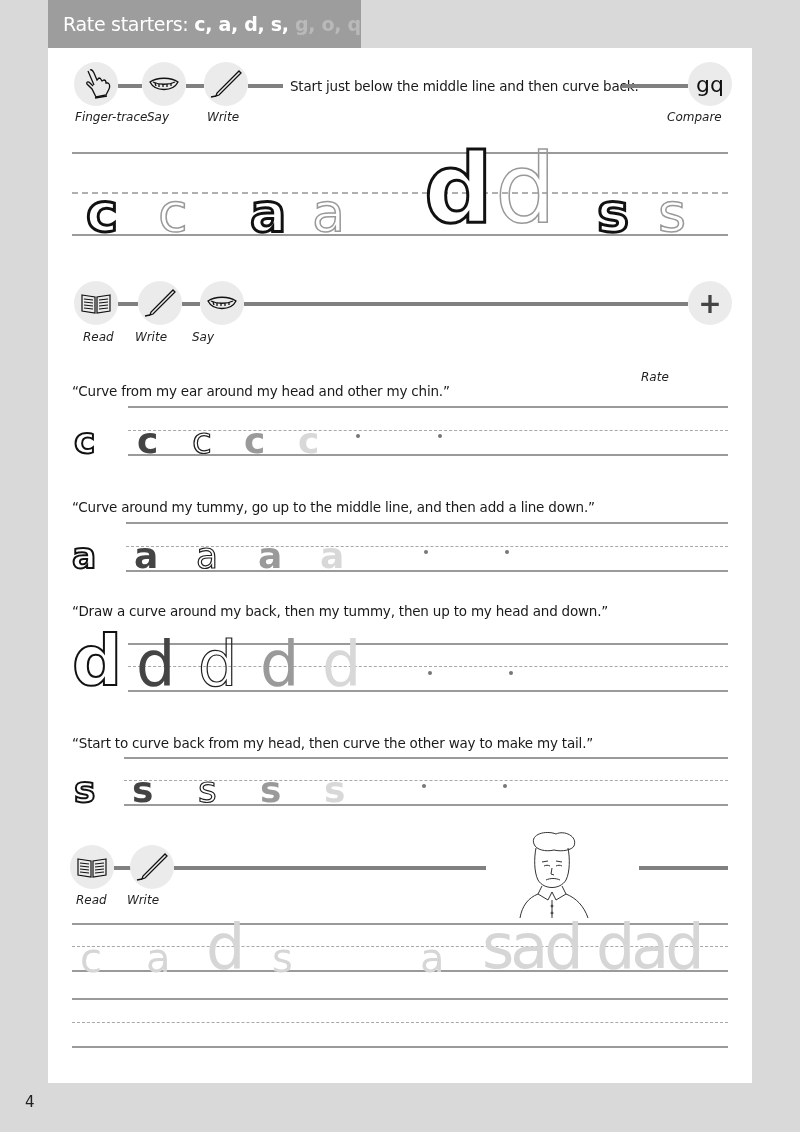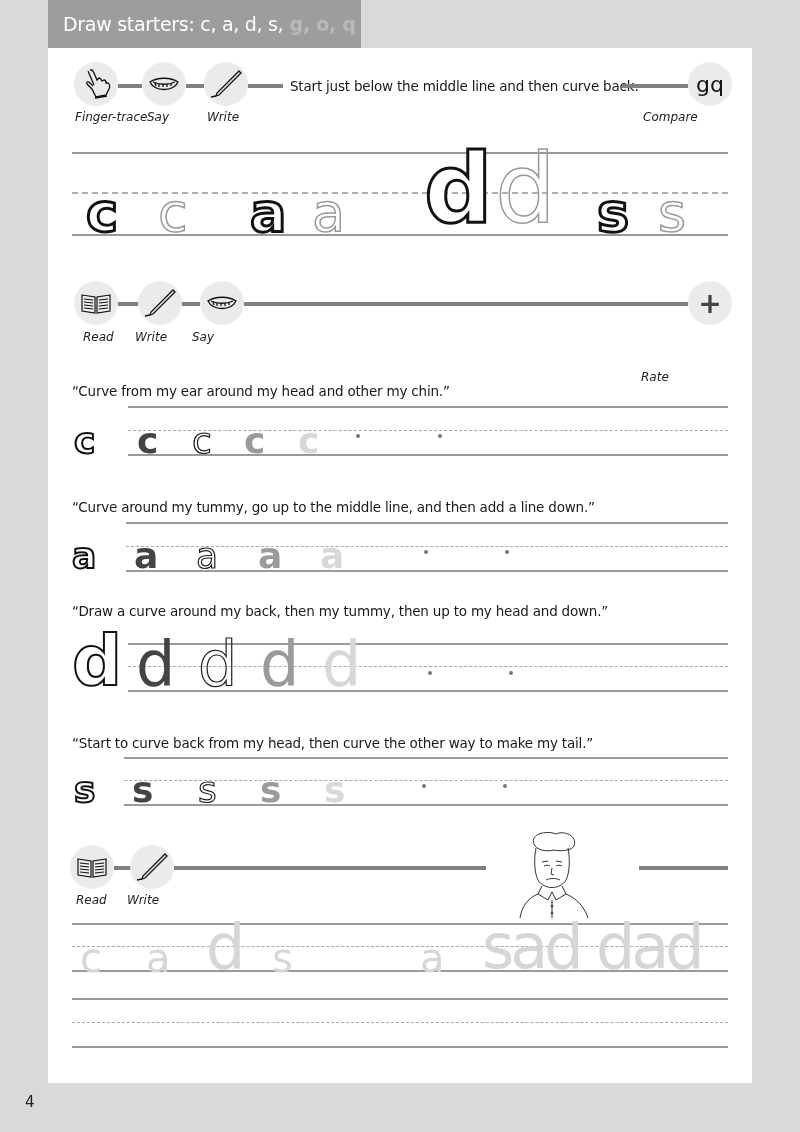--- a/index.html
+++ b/index.html
@@ -8,21 +8,21 @@
     font-family: "DejaVu Sans", "Liberation Sans", sans-serif; color: #1a1a1a; overflow: hidden;
   }
   .page {
     position: absolute; left: 48px; top: 48px; width: 704px; height: 1035px; background: #ffffff;
   }
   .header-band {
     position: absolute; left: 48px; top: 0; width: 313px; height: 48px; background: #9d9d9d;
     color: #ffffff; font-size: 19px; line-height: 48px; padding-left: 15px; box-sizing: border-box;
     white-space: nowrap; letter-spacing: -0.3px;
   }
-  .header-band b { font-weight: normal; }
+  .header-band b { font-weight: bold; }
   .header-band .dim { color: #b9b9b9; font-weight: bold; }
   .page-number { position: absolute; left: 25px; top: 1093px; font-size: 15px; color: #222; }
 
   .abs { position: absolute; }
   .circle-icon {
     position: absolute; width: 44px; height: 44px; border-radius: 50%; background: #ebebeb;
     display: flex; align-items: center; justify-content: center;
   }
   .circle-icon svg { width: 34px; height: 34px; }
   .conn { position: absolute; height: 4px; background: #808080; }
@@ -43,21 +43,21 @@
   }
   .outline-letter {
     position: absolute; color: #fff; -webkit-text-stroke: 3px #111;
     font-family: "DejaVu Sans", sans-serif; line-height: 1; font-weight: bold;
   }
   .ghost { color: #d6d6d6; font-family: "DejaVu Sans", sans-serif; position: absolute; line-height: 1; }
 </style>
 </head>
 <body>
 
-<div class="header-band"><span>Draw starters: </span><b>c, a, d, s,</b><span class="dim"> g, o, q</span></div>
+<div class="header-band"><span>Rate starters: </span><b>c, a, d, s,</b><span class="dim"> g, o, q</span></div>
 
 <div class="page"></div>
 
 <div class="circle-icon" style="left:74px;top:62px;">
   <svg viewBox="0 0 34 34" fill="none" stroke="#111" stroke-width="1.3">
       <path d="M9 4 L15 18 M11 3 C13 2 14 4 15 6 L18 13 L20 11 C22 11 22 13 23 14 L25 13 C27 13 27 15 27 16 L29 16 C31 17 31 20 30 22 L27 28 L17 30 L13 22 L8 17 C7 15 9 14 11 16 L14 19"></path>
       <path d="M16 31 L28 29"></path>
     </svg>
 </div>
 <div class="conn" style="left:118px;top:84px;width:24px;"></div>
@@ -77,21 +77,21 @@
 </div>
 <div class="conn" style="left:248px;top:84px;width:35px;"></div>
 
 <div class="icon-label" style="left:75px;top:110px;">Finger-trace</div>
 <div class="icon-label" style="left:147px;top:110px;">Say</div>
 <div class="icon-label" style="left:207px;top:110px;">Write</div>
 
 <div class="instruction" style="left:290px;top:78px;">Start just below the middle line and then curve back.</div>
 <div class="conn" style="left:622px;top:84px;width:66px;"></div>
 <div class="circle-icon" style="left:688px;top:62px;font-size:22px;font-family:'DejaVu Sans',sans-serif;color:#111;">gq</div>
-<div class="icon-label" style="left:643px;top:110px;">Compare</div>
+<div class="icon-label" style="left:667px;top:110px;">Compare</div>
 
 <div class="solid-line" style="left:72px;top:152px;width:656px;"></div>
 <div class="dash-line" style="left:72px;top:192px;width:656px;"></div>
 <div class="solid-line" style="left:72px;top:234px;width:656px;"></div>
 
 <div class="outline-letter" style="left:86px;top:186px;font-size:54px;">c</div>
 <div class="dotted-letter" style="left:158px;top:186px;font-size:54px;">c</div>
 <div class="outline-letter" style="left:250px;top:186px;font-size:54px;">a</div>
 <div class="dotted-letter" style="left:312px;top:186px;font-size:54px;">a</div>
 <div class="outline-letter" style="left:424px;top:146px;font-size:96px;line-height:0.9;">d</div>

